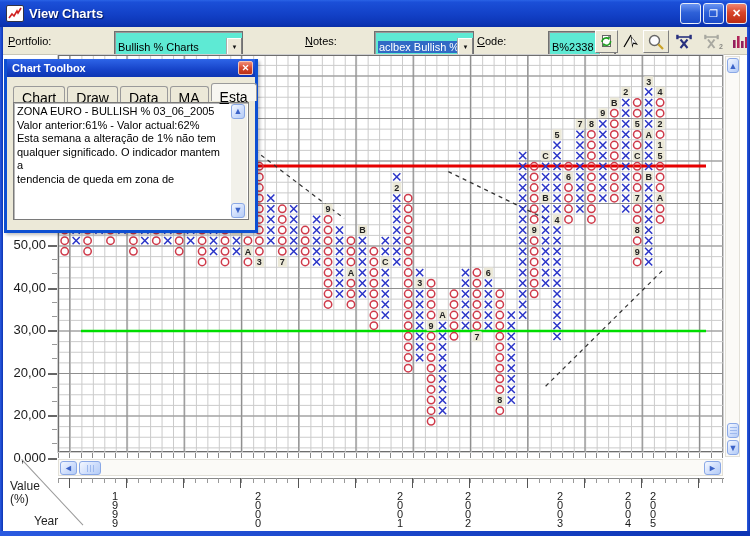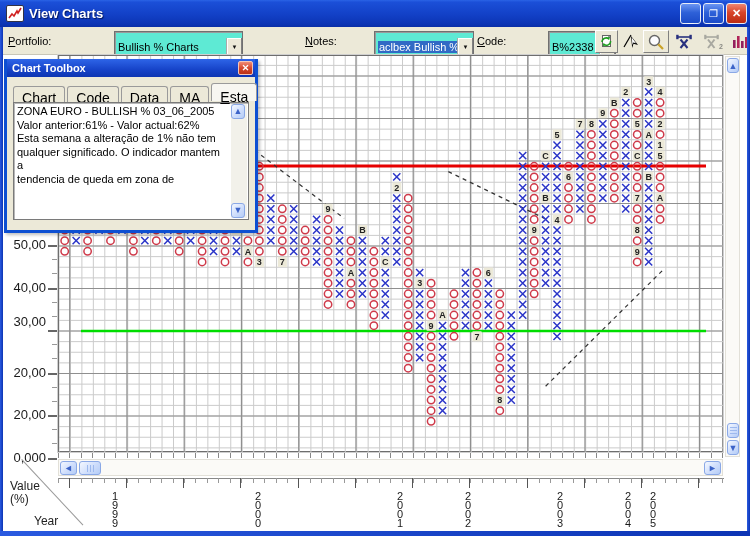--- a/index.html
+++ b/index.html
@@ -169,21 +169,21 @@
 
   <div class="client">
 
     <div id="yaxis">
         <div class="ylabel" style="left: 4px; top: 182px;">50,00</div>
         <div class="ytick" style="left: 48px; width: 9px; height: 2px; top: 190px;"></div>
         <div class="ylabel" style="left: 4px; top: 224.5px;">40,00</div>
         <div class="ytick" style="left: 48px; width: 9px; height: 2px; top: 232.5px;"></div>
         <div class="ytick" style="left: 52px; width: 5px; height: 1px; background: rgb(153, 153, 153); top: 218.33px;"></div>
         <div class="ytick" style="left: 52px; width: 5px; height: 1px; background: rgb(153, 153, 153); top: 204.16px;"></div>
-        <div class="ylabel" style="left: 4px; top: 259px;">30,00</div>
+        <div class="ylabel" style="left: 4px; top: 267px;">30,00</div>
         <div class="ytick" style="left: 48px; width: 9px; height: 2px; top: 275px;"></div>
         <div class="ytick" style="left: 52px; width: 5px; height: 1px; background: rgb(153, 153, 153); top: 260.83px;"></div>
         <div class="ytick" style="left: 52px; width: 5px; height: 1px; background: rgb(153, 153, 153); top: 246.66px;"></div>
         <div class="ylabel" style="left: 4px; top: 309.5px;">20,00</div>
         <div class="ytick" style="left: 48px; width: 9px; height: 2px; top: 317.5px;"></div>
         <div class="ytick" style="left: 52px; width: 5px; height: 1px; background: rgb(153, 153, 153); top: 303.33px;"></div>
         <div class="ytick" style="left: 52px; width: 5px; height: 1px; background: rgb(153, 153, 153); top: 289.16px;"></div>
         <div class="ylabel" style="left: 4px; top: 352px;">20,00</div>
         <div class="ytick" style="left: 48px; width: 9px; height: 2px; top: 360px;"></div>
         <div class="ytick" style="left: 52px; width: 5px; height: 1px; background: rgb(153, 153, 153); top: 345.83px;"></div>
@@ -1090,21 +1090,21 @@
     <div class="cornerlab" style="left:10px;top:437px">(%)</div>
     <div class="cornerlab" style="left:34px;top:459px">Year</div>
 
     <div class="toolbox">
       <div class="tbx-title">
         <span>Chart Toolbox</span>
         <span class="tbx-close">✕</span>
       </div>
       <div class="tbx-tabs" id="tbxtabs">
           <span class="tbx-tab">Chart</span>
-          <span class="tbx-tab">Code</span>
+          <span class="tbx-tab">Draw</span>
           <span class="tbx-tab">Data</span>
           <span class="tbx-tab">MA</span>
           <span class="tbx-tab active">Esta</span>
         </div>
       <div class="tbx-notes">
         <div id="noteslines">
             <div>ZONA EURO - BULLISH % 03_06_2005</div>
             <div>Valor anterior:61% - Valor actual:62%</div>
             <div>Esta semana a alteração de 1% não tem</div>
             <div>qualquer significado. O indicador mantem a</div>

